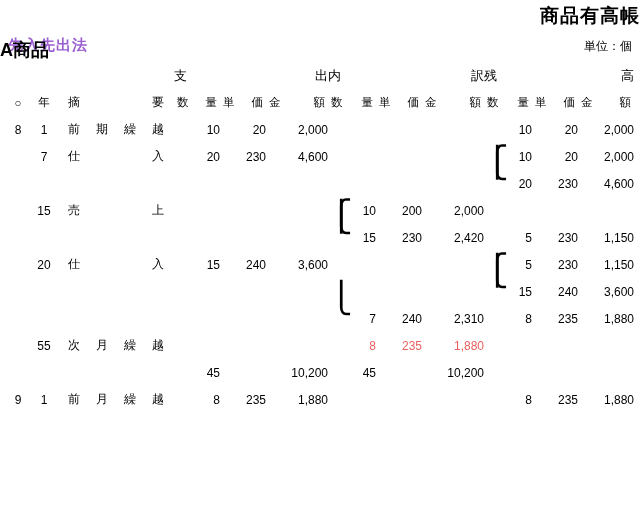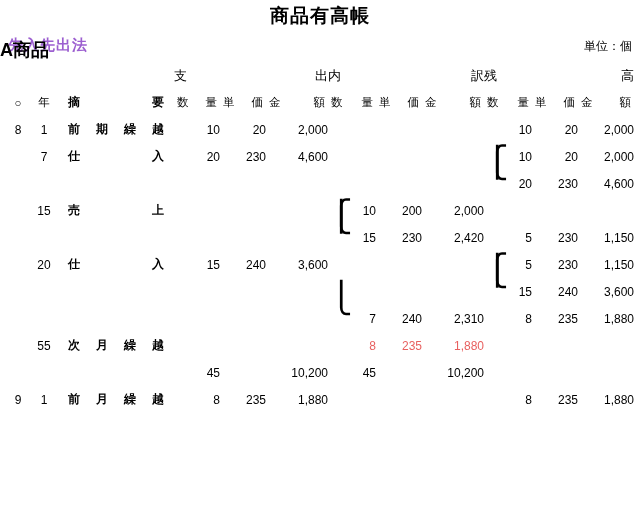--- a/index.html
+++ b/index.html
@@ -13,21 +13,21 @@
     font-family: "Liberation Sans", sans-serif;
     color: #000000;
     overflow: hidden;
   }
   .page {
     position: relative;
     width: 640px;
     height: 505px;
   }
   .title {
-    text-align: center;
+    text-align: right;
     font-size: 19px;
     font-weight: bold;
     letter-spacing: 1px;
     padding-top: 4px;
     height: 26px;
     line-height: 24px;
   }
   .subhead {
     position: relative;
     height: 24px;
@@ -91,21 +91,20 @@
     text-align: justify;
     text-align-last: justify;
     padding: 0 3px;
   }
   .tekiyo {
     display: block;
     text-align: justify;
     text-align-last: justify;
     padding: 0 10px 0 10px;
     font-size: 12px;
-    font-weight: bold;
   }
   .brace-cell {
     position: relative;
   }
   .brace-mark {
     position: absolute;
     left: 2px;
     top: -9px;
     font-size: 30px;
     font-family: "Liberation Serif", serif;

